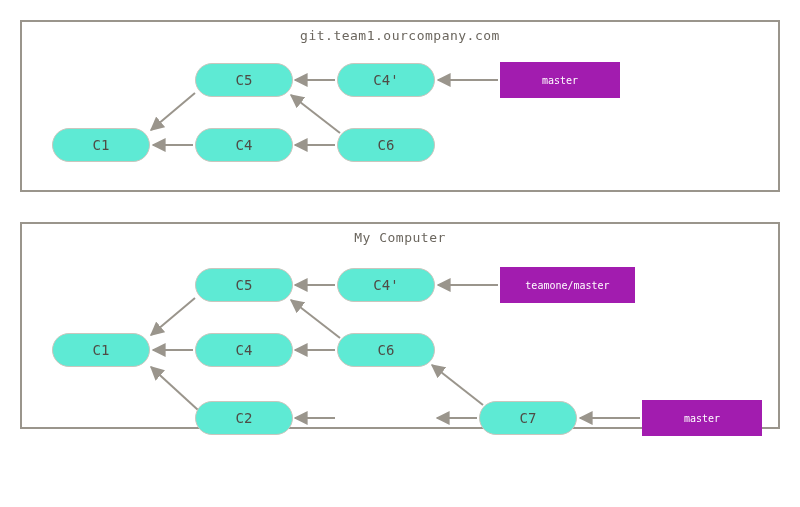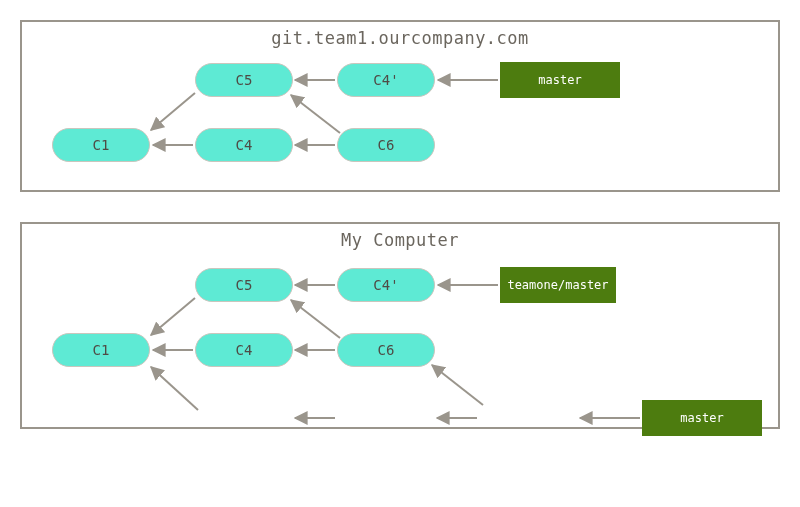--- a/index.html
+++ b/index.html
@@ -21,47 +21,47 @@
     position: absolute;
     border: 2px solid #9a958c;
     box-sizing: border-box;
   }
   .panel-title {
     position: absolute;
     top: 6px;
     left: 0;
     width: 100%;
     text-align: center;
-    font-size: 17px;
+    font-size: 13px;
     color: #6b665e;
     letter-spacing: 0.5px;
   }
   .commit {
     position: absolute;
     width: 98px;
     height: 34px;
     background: #5eead4;
     border: 1px solid #c9c6bd;
     border-radius: 18px;
     display: flex;
     align-items: center;
     justify-content: center;
     font-size: 14px;
     color: #4f4b45;
     box-sizing: border-box;
   }
   .ref {
     position: absolute;
     height: 36px;
-    background: #4d7c0f;
+    background: #a21caf;
     color: #ffffff;
     display: flex;
     align-items: center;
     justify-content: center;
-    font-size: 12px;
+    font-size: 10px;
     box-sizing: border-box;
   }
   svg.arrows {
     position: absolute;
     left: 0;
     top: 0;
     width: 800px;
     height: 507px;
     pointer-events: none;
   }
@@ -112,19 +112,21 @@
   <div class="commit" style="left:195px; top:63px;">C5</div>
   <div class="commit" style="left:195px; top:128px;">C4</div>
   <div class="commit" style="left:337px; top:63px;">C4'</div>
   <div class="commit" style="left:337px; top:128px;">C6</div>
 
   <div class="ref" style="left:500px; top:62px; width:120px;">master</div>
 
   <div class="commit" style="left:52px;  top:333px;">C1</div>
   <div class="commit" style="left:195px; top:268px;">C5</div>
   <div class="commit" style="left:195px; top:333px;">C4</div>
+  <div class="commit" style="left:195px; top:401px;">C2</div>
   <div class="commit" style="left:337px; top:268px;">C4'</div>
   <div class="commit" style="left:337px; top:333px;">C6</div>
+  <div class="commit" style="left:479px; top:401px;">C7</div>
 
-  <div class="ref" style="left:500px; top:267px; width:116px;">teamone/master</div>
+  <div class="ref" style="left:500px; top:267px; width:135px;">teamone/master</div>
   <div class="ref" style="left:642px; top:400px; width:120px;">master</div>
 
 </div>
 
 </body></html>

